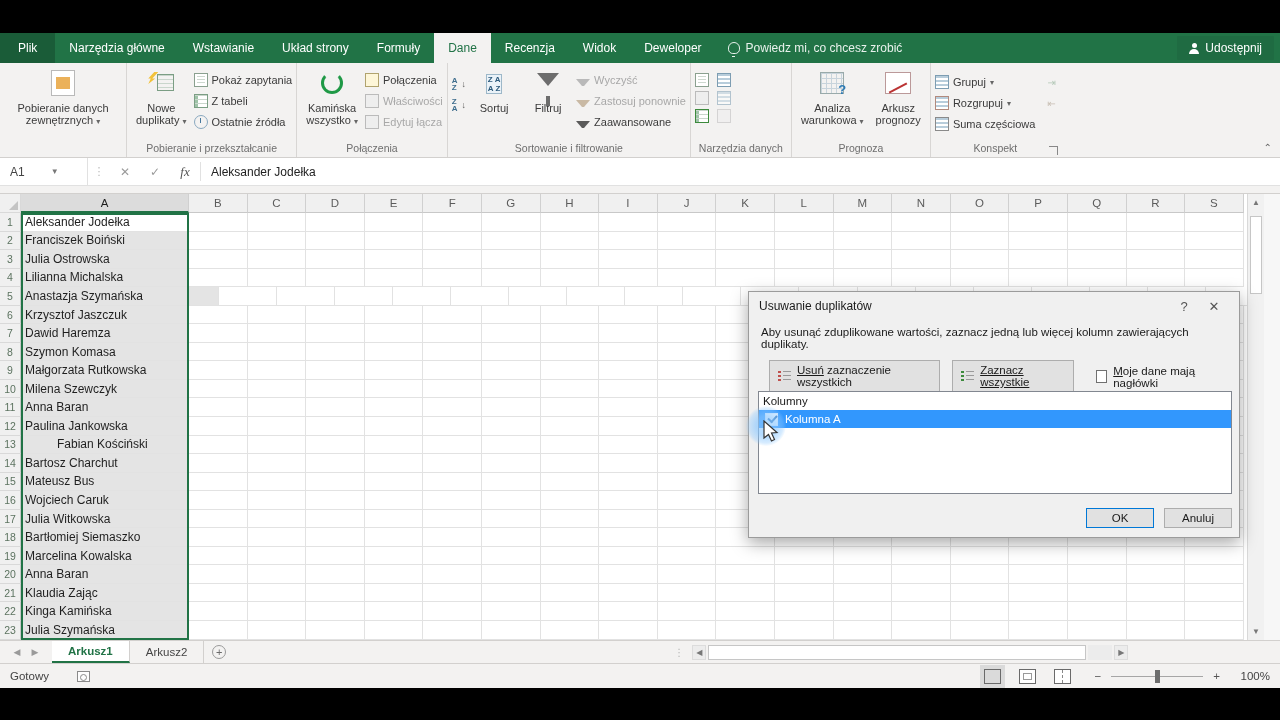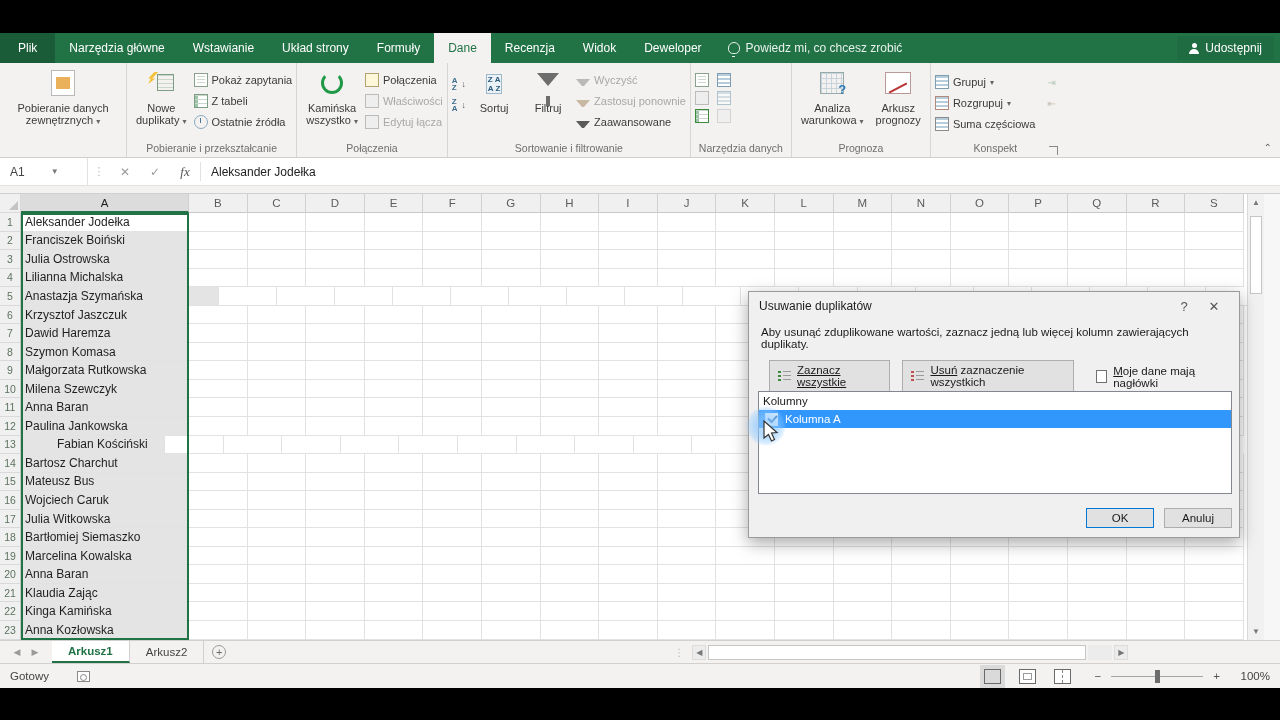--- a/index.html
+++ b/index.html
@@ -683,21 +683,21 @@
           <div class="gc" style="width: 58.6px;"></div>
           <div class="gc" style="width: 58.6px;"></div>
           <div class="gc" style="width: 58.6px;"></div>
           <div class="gc" style="width: 58.6px;"></div>
           <div class="gc" style="width: 58.6px;"></div>
           <div class="gc" style="width: 58.6px;"></div>
           <div class="gc" style="width: 58.6px;"></div>
         </div>
         <div class="grow">
           <div class="rh">13</div>
-          <div class="gc namecell" style="width: 144px; padding-left: 36px;">Fabian Kościński</div>
+          <div class="gc namecell" style="width: 168px; padding-left: 36px;">Fabian Kościński</div>
           <div class="gc" style="width: 58.6px;"></div>
           <div class="gc" style="width: 58.6px;"></div>
           <div class="gc" style="width: 58.6px;"></div>
           <div class="gc" style="width: 58.6px;"></div>
           <div class="gc" style="width: 58.6px;"></div>
           <div class="gc" style="width: 58.6px;"></div>
           <div class="gc" style="width: 58.6px;"></div>
           <div class="gc" style="width: 58.6px;"></div>
           <div class="gc" style="width: 58.6px;"></div>
           <div class="gc" style="width: 58.6px;"></div>
@@ -903,21 +903,21 @@
           <div class="gc" style="width: 58.6px;"></div>
           <div class="gc" style="width: 58.6px;"></div>
           <div class="gc" style="width: 58.6px;"></div>
           <div class="gc" style="width: 58.6px;"></div>
           <div class="gc" style="width: 58.6px;"></div>
           <div class="gc" style="width: 58.6px;"></div>
           <div class="gc" style="width: 58.6px;"></div>
         </div>
         <div class="grow">
           <div class="rh">23</div>
-          <div class="gc namecell" style="width: 168px;">Anna Kozłowska</div>
+          <div class="gc namecell" style="width: 168px;">Julia Szymańska</div>
           <div class="gc" style="width: 58.6px;"></div>
           <div class="gc" style="width: 58.6px;"></div>
           <div class="gc" style="width: 58.6px;"></div>
           <div class="gc" style="width: 58.6px;"></div>
           <div class="gc" style="width: 58.6px;"></div>
           <div class="gc" style="width: 58.6px;"></div>
           <div class="gc" style="width: 58.6px;"></div>
           <div class="gc" style="width: 58.6px;"></div>
           <div class="gc" style="width: 58.6px;"></div>
           <div class="gc" style="width: 58.6px;"></div>
@@ -983,26 +983,26 @@
 
 <div class="dialog">
   <div class="dtitle">
     <span class="t">Usuwanie duplikatów</span>
     <span class="dhelp">?</span>
     <span class="dclose">✕</span>
   </div>
   <div class="ddesc">Aby usunąć zduplikowane wartości, zaznacz jedną lub więcej kolumn zawierających duplikaty.</div>
   <div class="dbtnrow">
     <div class="winbtn">
+      <span class="listglyph red"></span>
+      <span><span class="ulc">Usuń</span><span> zaznaczenie wszystkich</span></span>
+    </div>
+    <div class="winbtn">
       <span class="listglyph"></span>
       <span><span class="ulc">Zaznacz wszystkie</span></span>
-    </div>
-    <div class="winbtn">
-      <span class="listglyph red"></span>
-      <span><span class="ulc">Usuń</span><span> zaznaczenie wszystkich</span></span>
     </div>
     <div class="chkrow">
       <span class="wchk"></span>
       <span><span class="ulc">M</span><span>oje dane mają nagłówki</span></span>
     </div>
   </div>
   <div class="dlist">
     <div class="lhead">Kolumny</div>
     <div class="litem">
       <span class="bluechk"></span>

